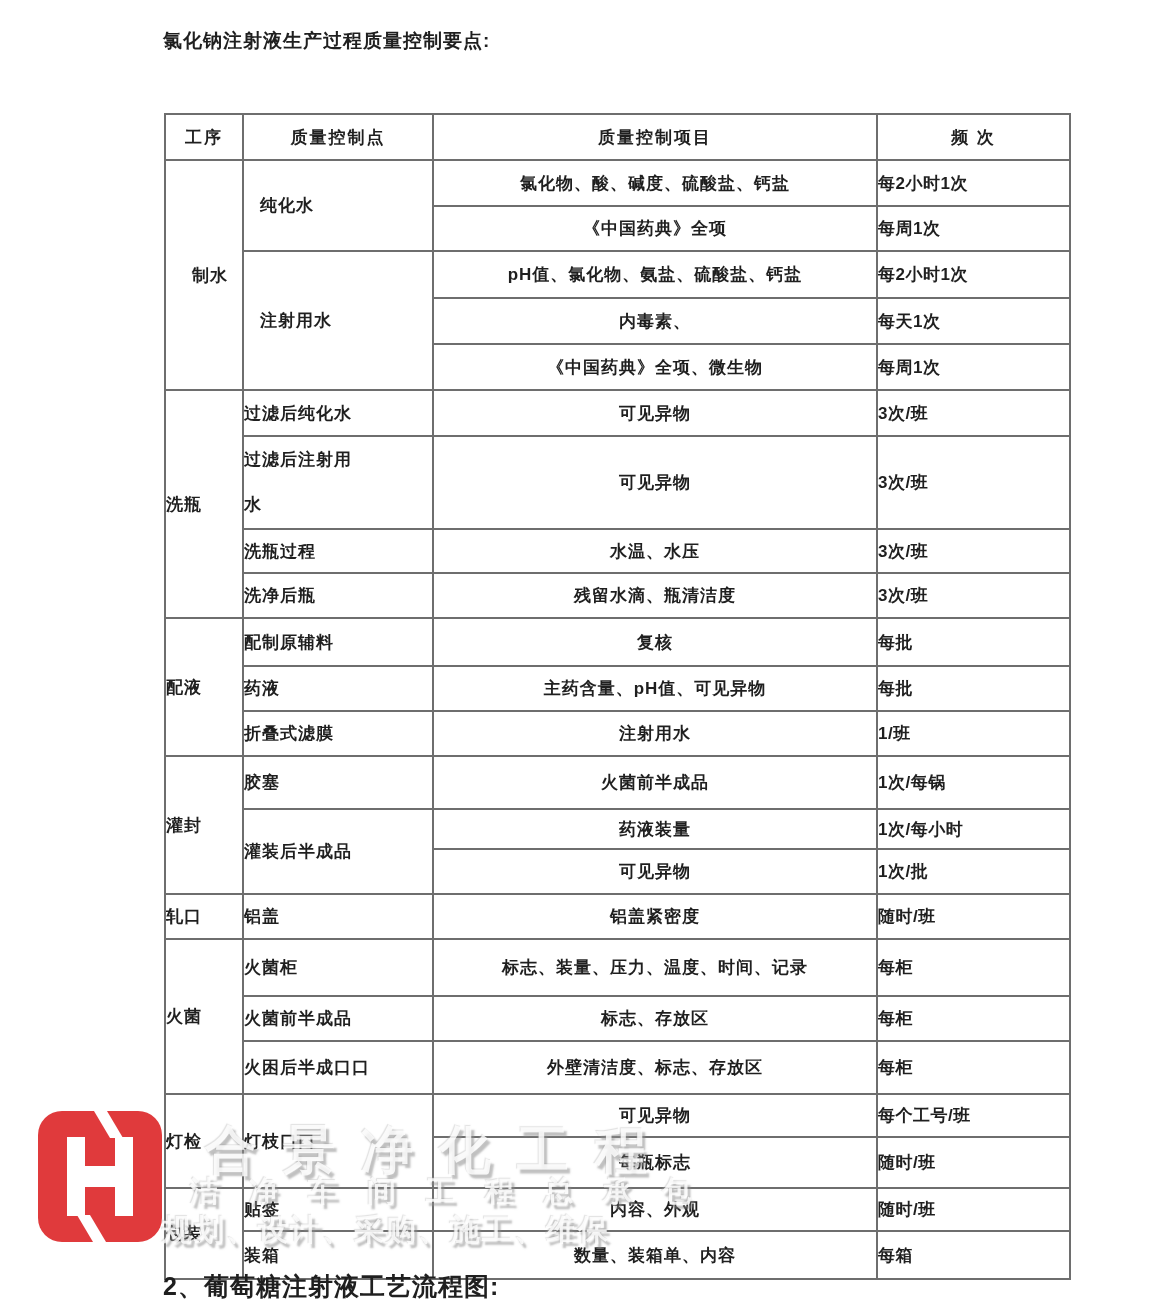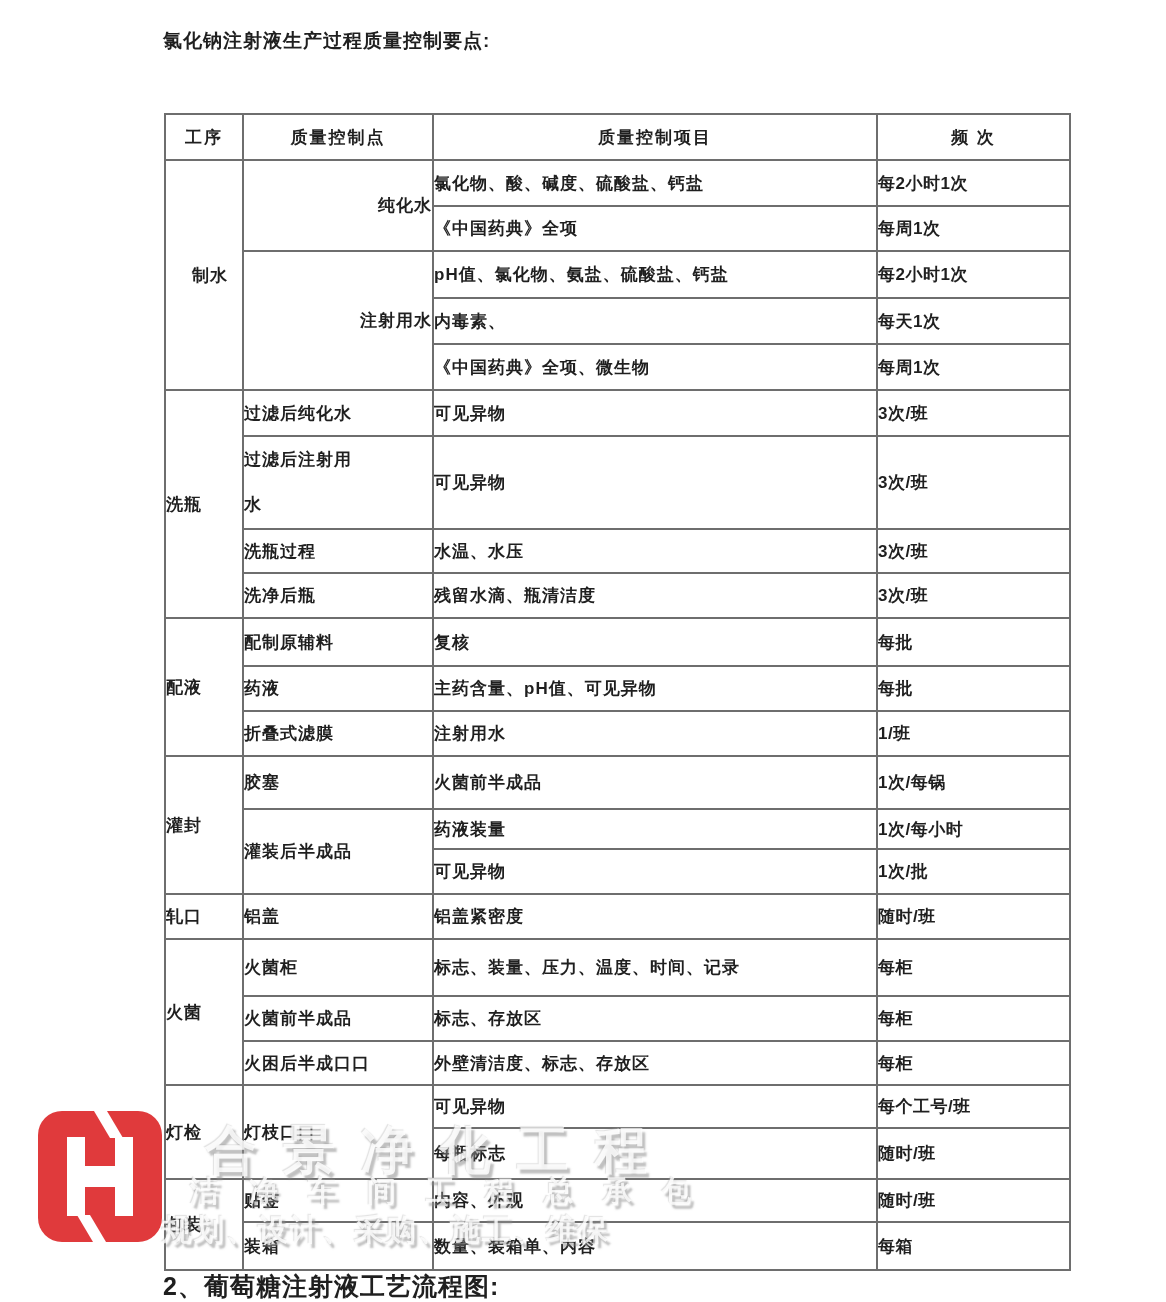--- a/index.html
+++ b/index.html
@@ -29,23 +29,23 @@
   table.qc th,table.qc td{
     border:2px solid #6e6e6e;
     vertical-align:middle;
     padding:0;
     overflow:hidden;
   }
   table.qc th{font-weight:700;letter-spacing:2px;}
   td.proc{text-align:left;padding-left:7px;letter-spacing:1px;}
   td.proc.c{text-align:center;padding-left:12px;}
   td.pt{text-align:left;padding-left:9px;white-space:pre-line;letter-spacing:1px;}
-  td.pt.c{text-align:right;padding-left:8px;}
+  td.pt.c{text-align:left;padding-left:16px;}
   td.pt.lh-wide{line-height:2.6;}
-  td.itm{text-align:left;padding-left:13px;letter-spacing:1px;}
+  td.itm{text-align:center;padding-left:13px;letter-spacing:1px;}
   td.frq{text-align:left;padding-left:11px;letter-spacing:0.5px;}
   
   .wm{
     position:absolute;z-index:5;pointer-events:none;
     color:rgba(255,255,255,0.82);font-weight:700;white-space:nowrap;
     text-shadow:3px 4px 2px rgba(140,140,140,0.55),-1px -1px 1px rgba(170,170,170,0.35);
   }
   .wm1{left:205px;top:1116px;font-size:52px;letter-spacing:26px;}
   .wm2{left:190px;top:1172px;font-size:29px;letter-spacing:30px;}
   .wm3{left:162px;top:1210px;font-size:30px;letter-spacing:2px;}
@@ -167,21 +167,21 @@
       <td class="proc" rowspan="3">火菌</td>
       <td class="pt">火菌柜</td>
       <td class="itm">标志、装量、压力、温度、时间、记录</td>
       <td class="frq">每柜</td>
     </tr>
     <tr style="height:45px">
       <td class="pt">火菌前半成品</td>
       <td class="itm">标志、存放区</td>
       <td class="frq">每柜</td>
     </tr>
-    <tr style="height:44px">
+    <tr style="height:53px">
       <td class="pt">火困后半成口口</td>
       <td class="itm">外壁清洁度、标志、存放区</td>
       <td class="frq">每柜</td>
     </tr>
 
     <tr style="height:43px">
       <td class="proc" rowspan="2">灯检</td>
       <td class="pt" rowspan="2">灯枝口口</td>
       <td class="itm">可见异物</td>
       <td class="frq">每个工号/班</td>

